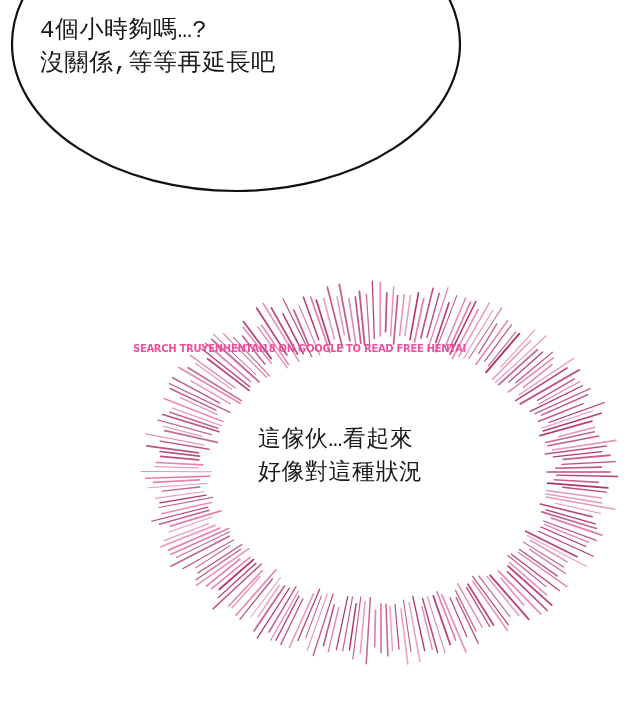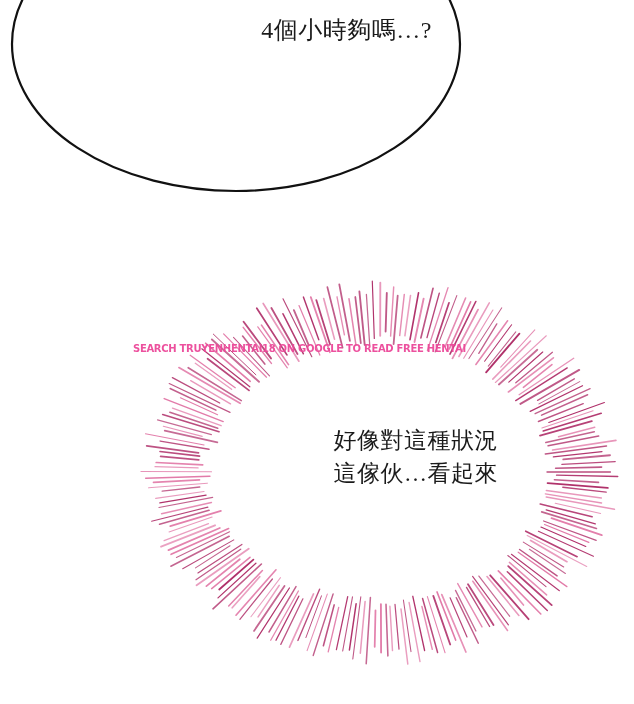--- a/index.html
+++ b/index.html
@@ -1,22 +1,22 @@
 <!DOCTYPE html>
 <html><head>
   <meta charset="utf-8">
   <style>
     html, body { margin: 0; padding: 0; background: #ffffff; }
     body { width: 634px; height: 704px; position: relative; overflow: hidden;
            font-family: "DejaVu Sans", sans-serif; }
     .panel { position: absolute; left: 0; top: 0; width: 634px; height: 704px; background: #fff; }
     svg.art { position: absolute; left: 0; top: 0; }
     .bubble-text {
-      position: absolute; text-align: right; color: #1a1a1a;
-      font-family: Liberation Serif, serif; letter-spacing: 0.5px;
+      position: absolute; text-align: left; color: #1a1a1a;
+      font-family: Liberation Mono, monospace; letter-spacing: 0.5px;
     }
     .bubble-text .line { display: block; white-space: nowrap; }
     #speech-text { left: 40px; width: 392px; top: 14px; font-size: 24px; line-height: 33px; }
     #thought-text { left: 258px; width: 240px; top: 424px; font-size: 23px; line-height: 33px; }
     .watermark {
       position: absolute; left: 133px; top: 343px; width: 372px;
       font-family: "DejaVu Sans", sans-serif; font-weight: bold; font-size: 10px;
       letter-spacing: -0.3px; color: #ec4899; white-space: nowrap; opacity: 0.95;
     }
   </style>
@@ -250,19 +250,20 @@
         <line x1="610.0" y1="455.2" x2="563.3" y2="459.4" stroke="#b0306a" stroke-width="1.89" stroke-linecap="round" opacity="0.75"></line>
         <line x1="615.2" y1="461.6" x2="561.9" y2="464.4" stroke="#b0306a" stroke-width="1.34" stroke-linecap="round" opacity="0.86"></line>
         <line x1="601.6" y1="467.1" x2="555.6" y2="468.3" stroke="#b0306a" stroke-width="1.58" stroke-linecap="round" opacity="0.80"></line>
       </g>
   </svg>
 
   <div class="watermark">SEARCH TRUYENHENTAI18 ON GOOGLE TO READ FREE HENTAI</div>
 
   <div id="speech-text" class="bubble-text">
     <span class="line">4個小時夠嗎…?</span>
+    <span class="line">沒關係,等等再延長吧</span>
   </div>
 
   <div id="thought-text" class="bubble-text">
+    <span class="line">這傢伙…看起來</span>
     <span class="line">好像對這種狀況</span>
-    <span class="line">這傢伙…看起來</span>
   </div>
 </div>
 
 </body></html>

